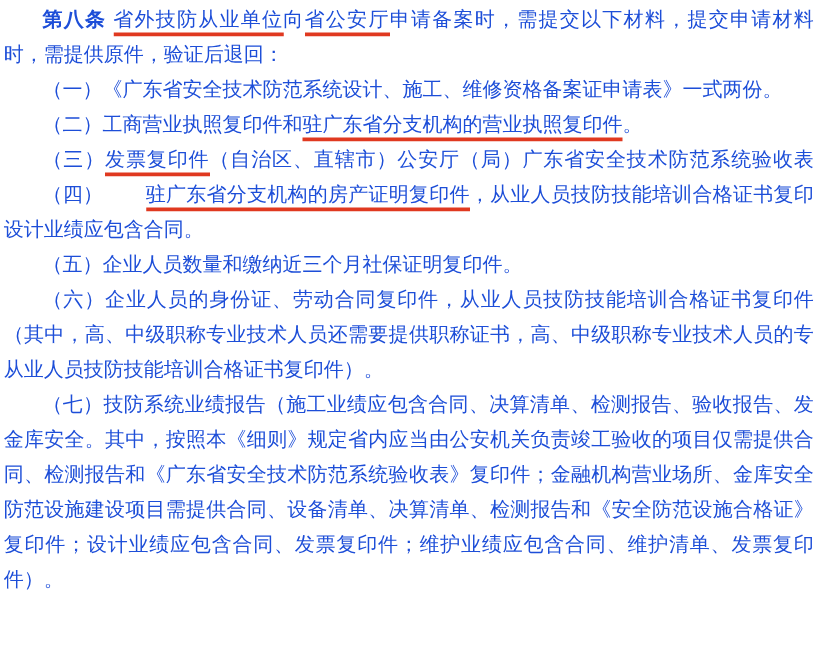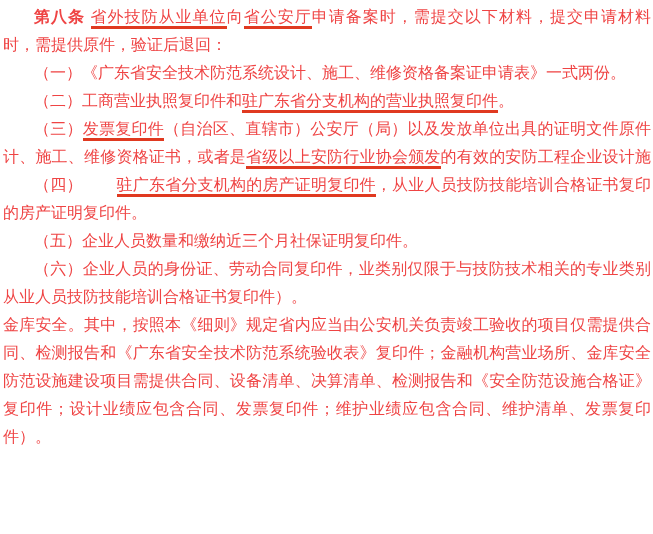--- a/index.html
+++ b/index.html
@@ -33,30 +33,31 @@
     font-weight: bold;
   }
   .seg-underline {
     border-bottom: 3px solid;
     padding-bottom: 1px;
   }
 </style>
 </head>
 <body>
 
-<div class="page" style="color: #ef4444; background: rgb(255, 255, 255);">
+<div class="page" style="color: #1d4ed8; background: rgb(255, 255, 255);">
     <div class="line indent flush"><span class="seg-bold">第八条 </span><span class="seg-underline" style="border-bottom-color: rgb(224, 57, 32);">省外技防从业单位</span><span>向</span><span class="seg-underline" style="border-bottom-color: rgb(224, 57, 32);">省公安厅</span><span>申请备案时，需提交以下材料，提交申请材料</span></div>
     <div class="line"><span>时，需提供原件，验证后退回：</span></div>
     <div class="line indent"><span>（一）《广东省安全技术防范系统设计、施工、维修资格备案证申请表》一式两份。</span></div>
     <div class="line indent"><span>（二）工商营业执照复印件和</span><span class="seg-underline" style="border-bottom-color: rgb(224, 57, 32); font-family: Liberation Serif, serif;">驻广东省分支机构的营业执照复印件</span><span>。</span></div>
-    <div class="line indent flush"><span>（三）</span><span class="seg-underline" style="border-bottom-color: rgb(224, 57, 32);">发票复印件</span><span>（自治区、直辖市）公安厅（局）以及发放单位出具的证明文件原件</span></div>
-    <div class="line flush"><span>计、施工、维修资格证书，或者是</span><span class="seg-underline" style="border-bottom-color: rgb(224, 57, 32);">省级以上安防行业协会颁发</span><span>的有效的安防工程企业设计施</span></div>
+    <div class="line indent flush"><span>（三）</span><span class="seg-underline" style="border-bottom-color: rgb(224, 57, 32);">发票复印件</span><span>（自治区、直辖市）公安厅（局）广东省安全技术防范系统验收表</span></div>
     <div class="line indent flush"><span>（四）</span><span class="seg-underline" style="border-bottom-color: rgb(224, 57, 32); margin-left: 34px;">驻广东省分支机构的房产证明复印件</span><span>，从业人员技防技能培训合格证书复印件</span></div>
-    <div class="line"><span>的房产证明复印件。</span></div>
+    <div class="line"><span>设计业绩应包含合同。</span></div>
     <div class="line indent"><span>（五）企业人员数量和缴纳近三个月社保证明复印件。</span></div>
-    <div class="line indent flush"><span>（六）企业人员的身份证、劳动合同复印件，业类别仅限于与技防技术相关的专业类别</span></div>
+    <div class="line indent flush"><span>（六）企业人员的身份证、劳动合同复印件，从业人员技防技能培训合格证书复印件</span></div>
+    <div class="line flush"><span>（其中，高、中级职称专业技术人员还需要提供职称证书，高、中级职称专业技术人员的专</span></div>
     <div class="line"><span>从业人员技防技能培训合格证书复印件）。</span></div>
+    <div class="line indent flush"><span>（七）技防系统业绩报告（施工业绩应包含合同、决算清单、检测报告、验收报告、发</span></div>
     <div class="line flush"><span>金库安全。其中，按照本《细则》规定省内应当由公安机关负责竣工验收的项目仅需提供合</span></div>
     <div class="line flush"><span>同、检测报告和《广东省安全技术防范系统验收表》复印件；金融机构营业场所、金库安全</span></div>
     <div class="line flush"><span>防范设施建设项目需提供合同、设备清单、决算清单、检测报告和《安全防范设施合格证》</span></div>
     <div class="line flush"><span>复印件；设计业绩应包含合同、发票复印件；维护业绩应包含合同、维护清单、发票复印</span></div>
     <div class="line"><span>件）。</span></div>
   </div>
 
 </body></html>

